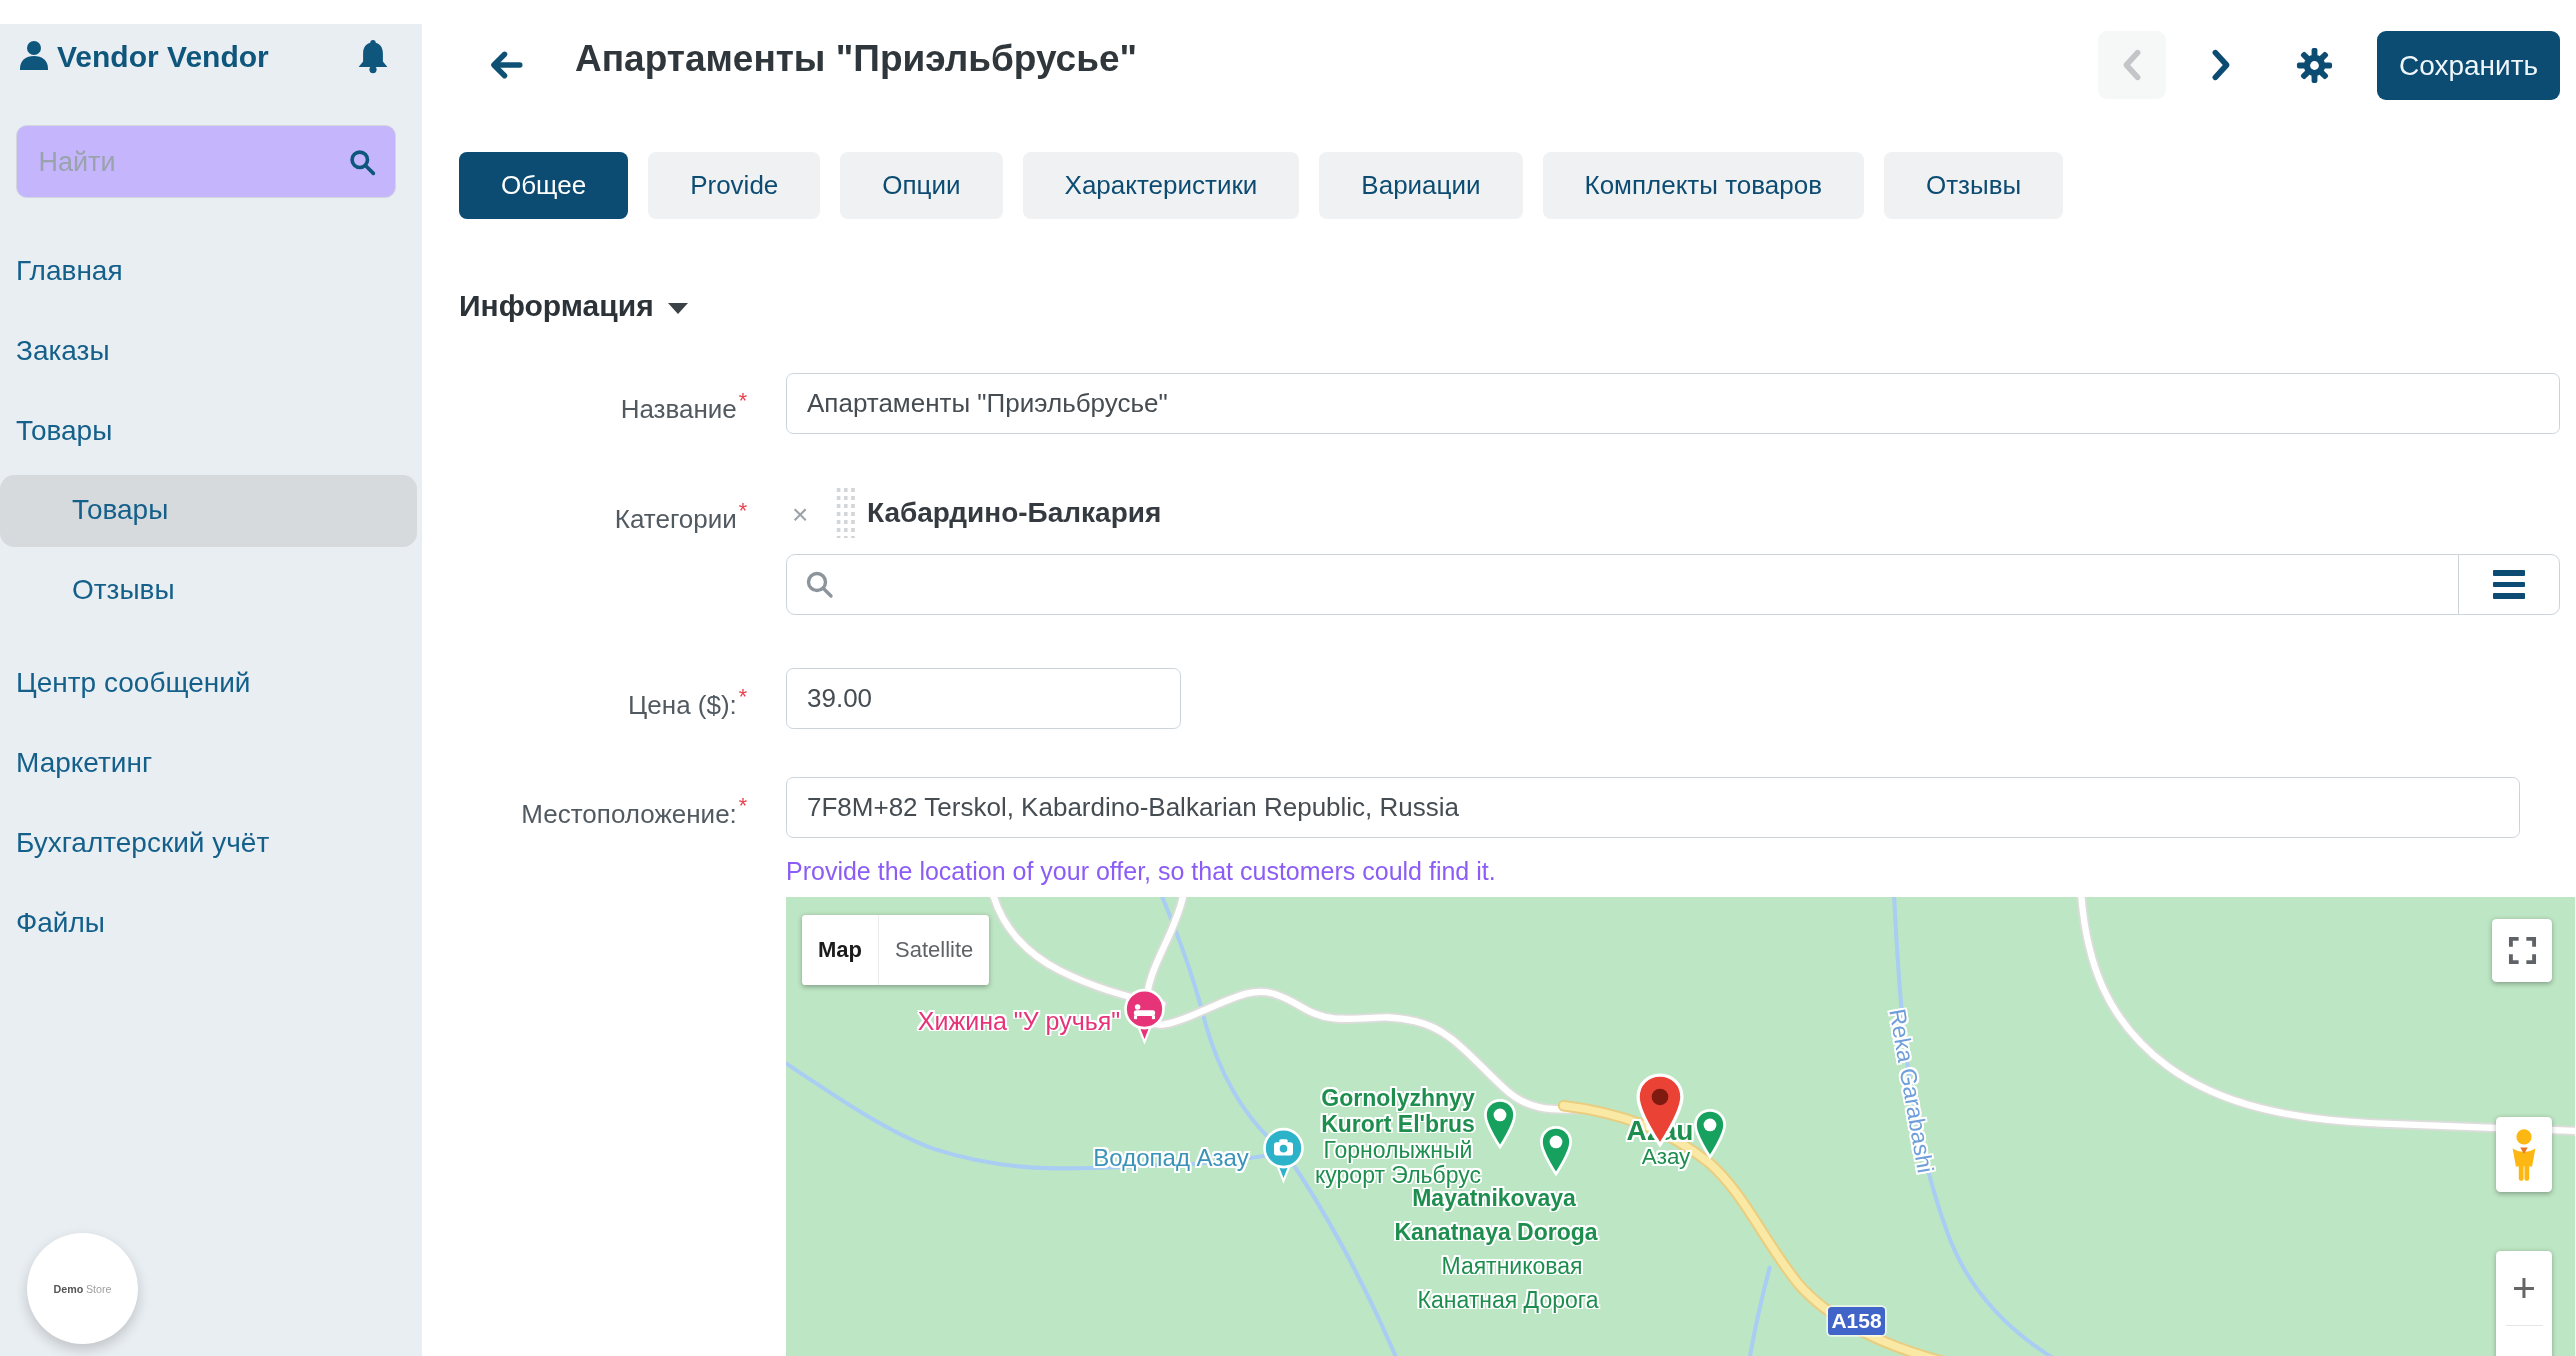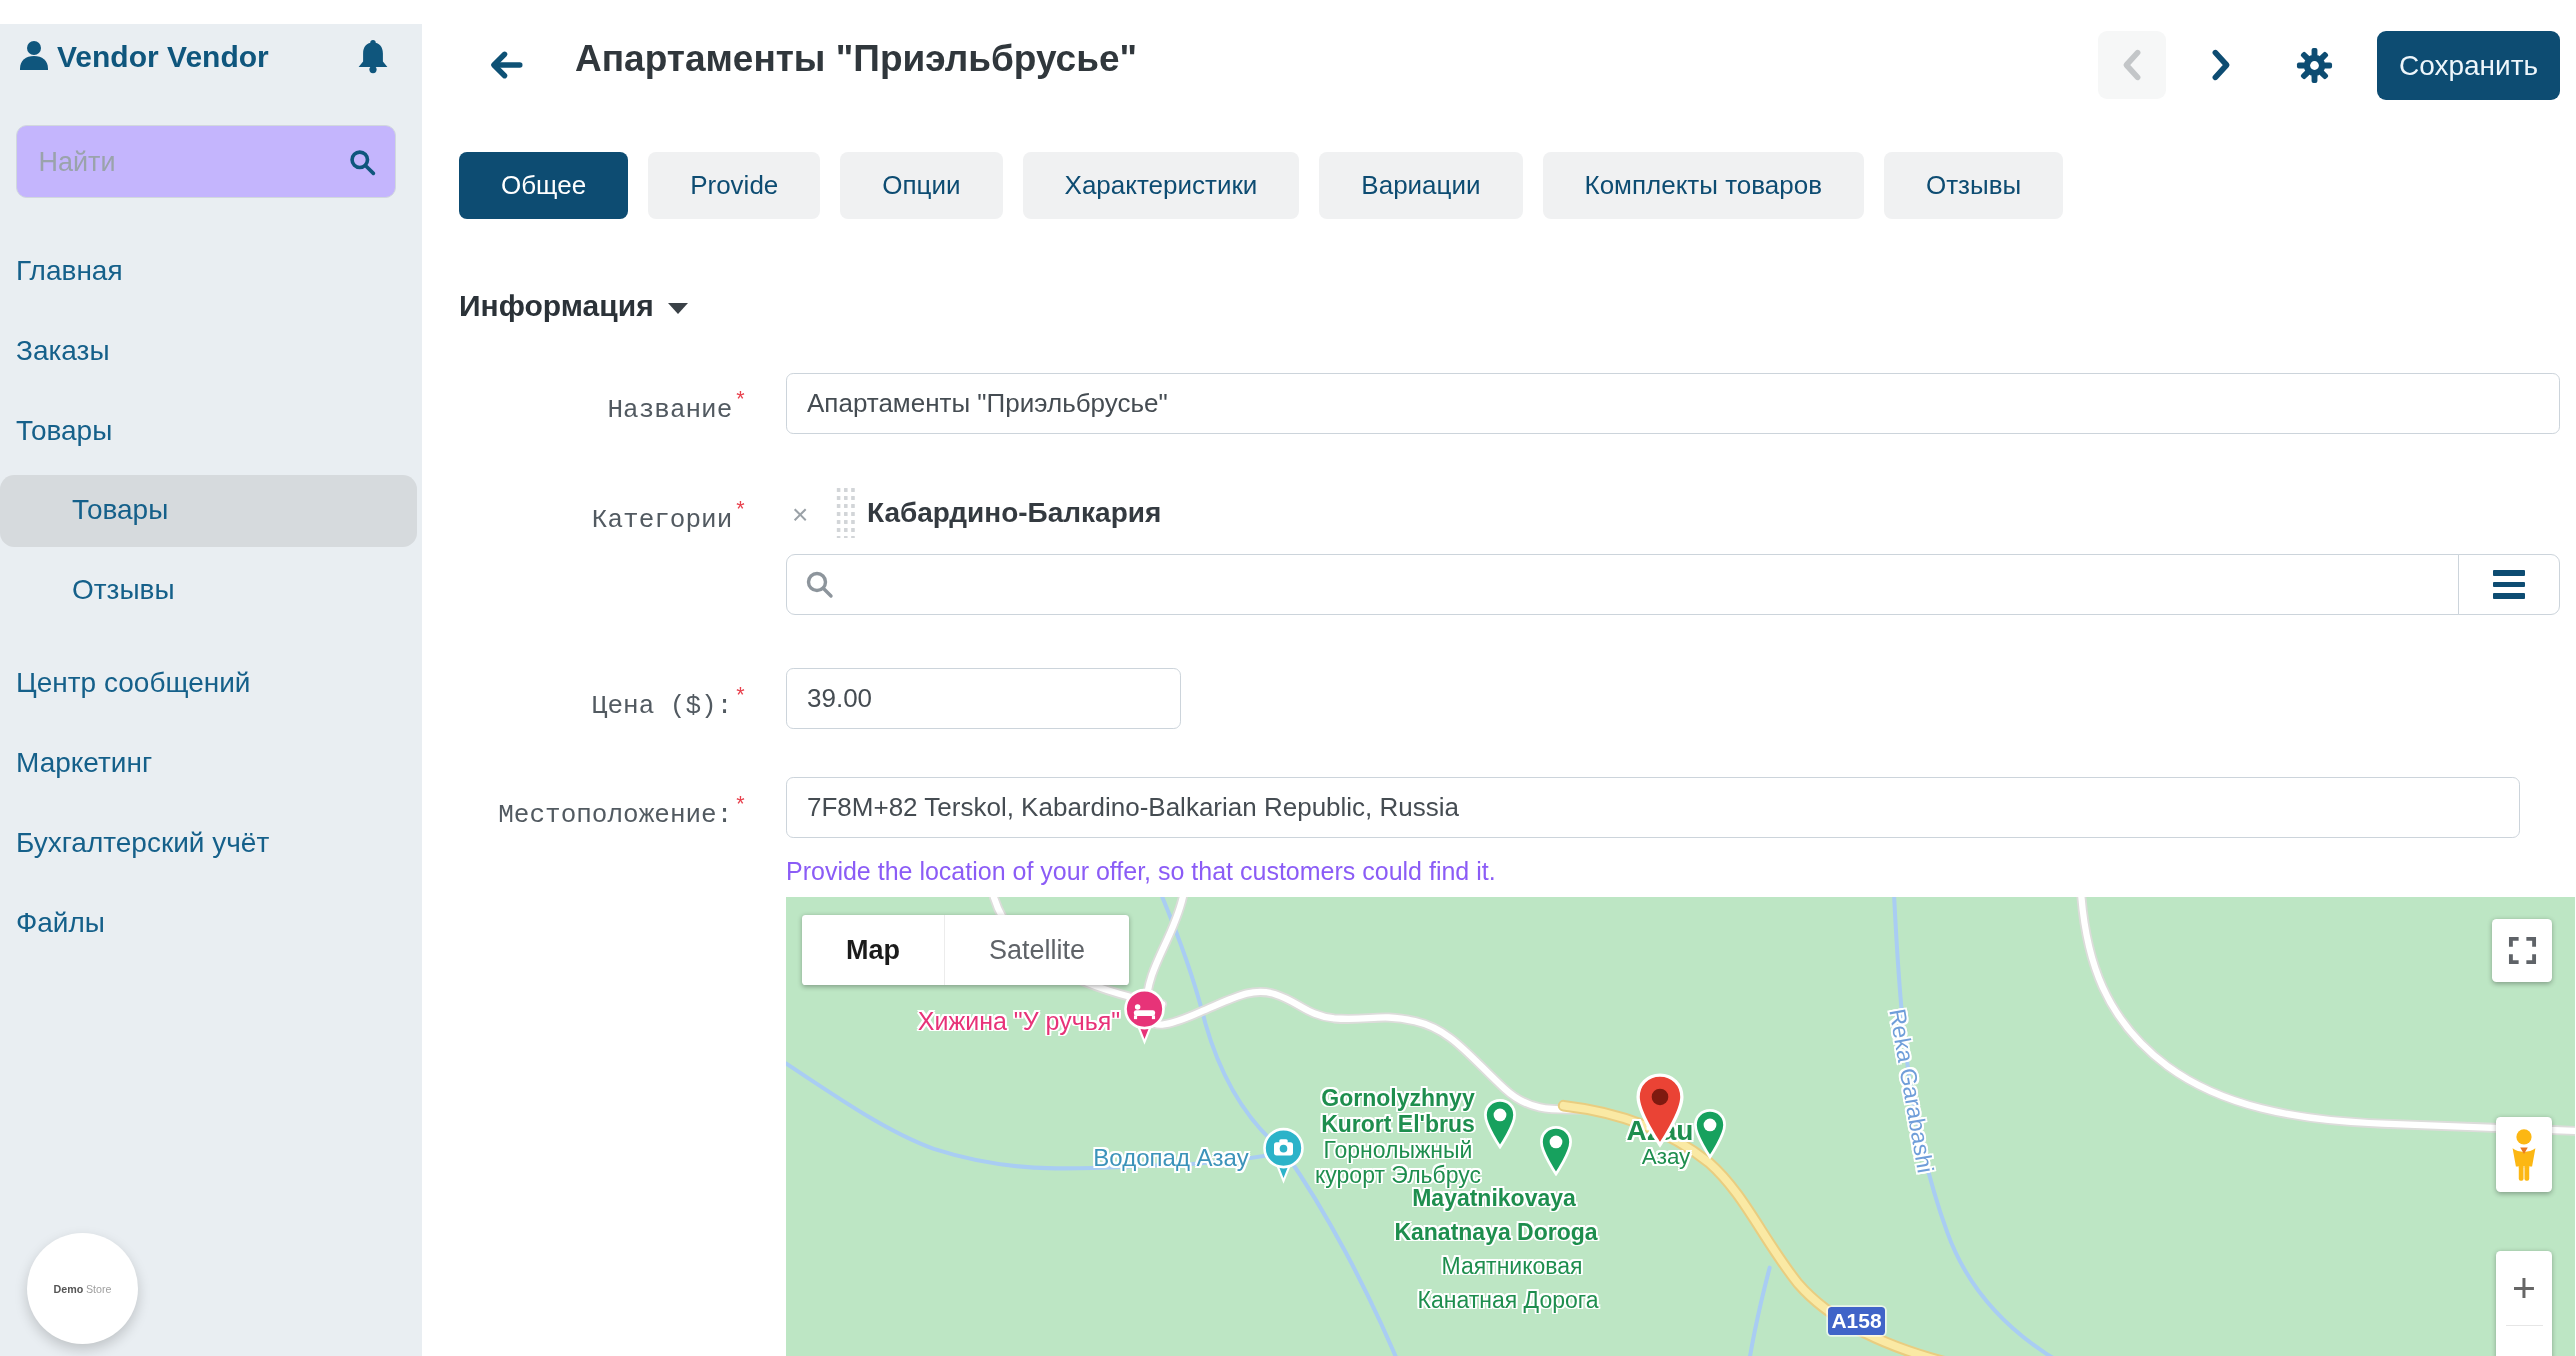--- a/index.html
+++ b/index.html
@@ -36,21 +36,21 @@
   
   .tabs { position:absolute; left:459px; top:128px; display:flex; gap:20px; }
   .tab { height:67px; line-height:67px; padding:0 42px; border-radius:8px; background:#f0f1f2; color:#0d4c72;
          font-size:26px; cursor:pointer; white-space:nowrap; }
   .tab.active { background:#0d4c72; color:#ffffff; }
 
   
   .section-h { position:absolute; left:459px; top:265px; font-size:30px; font-weight:bold; color:#2b3238; cursor:pointer; }
   .caret { display:inline-block; margin-left:14.3px; vertical-align:middle; width:0; height:0;
            border-left:10px solid transparent; border-right:10px solid transparent; border-top:11.6px solid #3a4147; }
-  .flabel { position:absolute; left:448px; width:299px; text-align:right; font-size:26px; color:#525a61; white-space:nowrap;font-family:Liberation Mono, monospace; }
+  .flabel { position:absolute; left:448px; width:299px; text-align:right; font-size:26px; color:#525a61; white-space:nowrap; }
   .req { color:#e8414d; font-size:21.5px; vertical-align:super; margin-left:1.8px; }
   .inp { position:absolute; height:61px; border:1.8px solid #ccd4db; border-radius:7.2px; background:#fff;
          font-size:26px; color:#454c52; padding:0 20px; outline:none; font-family:"Liberation Sans",sans-serif; }
   .chip-x { position:absolute; left:792px; top:475px; font-size:28px; color:#9aa1a7; cursor:pointer; line-height:32px;}
   .drag-dots { position:absolute; left:835px; top:462px; width:20px; height:52px; cursor:grab;
                background-image:radial-gradient(circle,#d2d5d8 2px,transparent 2.3px); background-size:7.2px 8px; }
   .chip-label { position:absolute; left:867px; top:473px; font-size:28px; font-weight:bold; color:#343a40; }
   .cat-search-icon { position:absolute; left:804px; top:545px; }
   .hamb-btn { position:absolute; left:2458px; top:530px; width:102px; height:61px; background:#fff; border:1.8px solid #ccd4db;
               border-radius:0 9px 9px 0; display:flex; flex-direction:column; align-items:center; justify-content:center; gap:6.3px; cursor:pointer; }
@@ -65,21 +65,21 @@
   .green { color:#1e8e4e; } .bold { font-weight:bold; }
   .pink-t { color:#e73378; font-size:25px; }
   .poi-blue { color:#3c93ba; font-size:24px; }
   .water { color:#6f9ed9; }
   .pin { position:absolute; }
   .badge { position:absolute; left:1042px; top:410px; width:57px; height:28px; background:#4064c8; border-radius:3.6px;
            color:#fff; font-size:21px; font-weight:bold; display:flex; align-items:center; justify-content:center;
            box-shadow:0 0 0 1.8px rgba(255,255,255,.65); }
   .mtype { position:absolute; left:16px; top:18px; height:70px; background:#fff; border-radius:3.6px;
            box-shadow:0 1.8px 5.4px rgba(0,0,0,.3); display:flex; }
-  .mtype .seg { padding:0 44px; line-height:70px; font-size:27px; cursor:pointer; }
+  .mtype .seg { padding:0 16px; line-height:70px; font-size:22px; cursor:pointer; }
   .mtype .seg.on { color:#1b1b1b; font-weight:bold; }
   .mtype .seg.off { color:#5f6368; border-left:0.9px solid #ececec; }
   .mctl { position:absolute; background:#fff; border-radius:4.5px; box-shadow:0 1.8px 5.4px rgba(0,0,0,.3);
           display:flex; align-items:center; justify-content:center; cursor:pointer; }
   .fullscreen { left:1706px; top:21.5px; width:60px; height:63px; }
   .pegman { left:1710px; top:220px; width:56px; height:75px; }
   .zoomctl { left:1710px; top:354px; width:56px; height:152px; flex-direction:column; justify-content:flex-start; }
   .zbtn { width:56px; height:74px; display:flex; align-items:center; justify-content:center; font-size:41px; color:#666; cursor:pointer; }
   .zdiv { width:37px; height:0; border-top:1.8px solid #e6e6e6; }
 </style>

